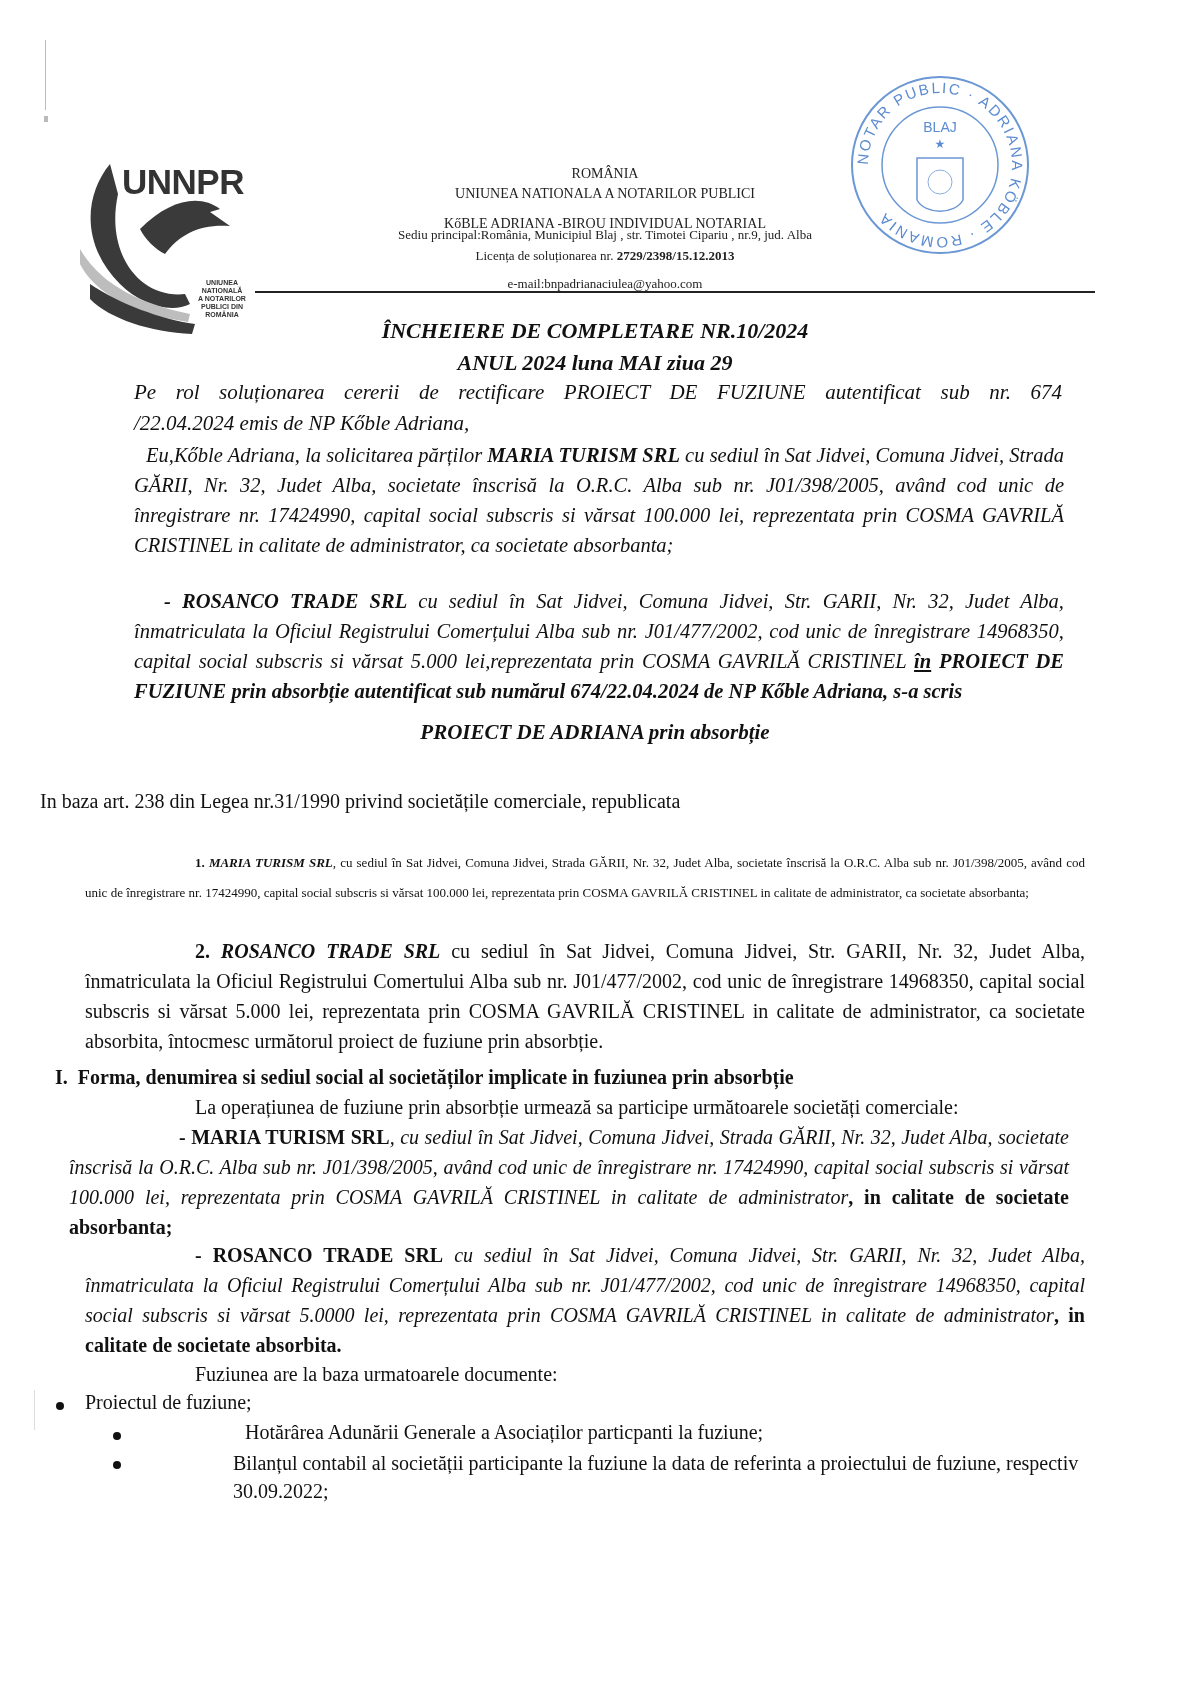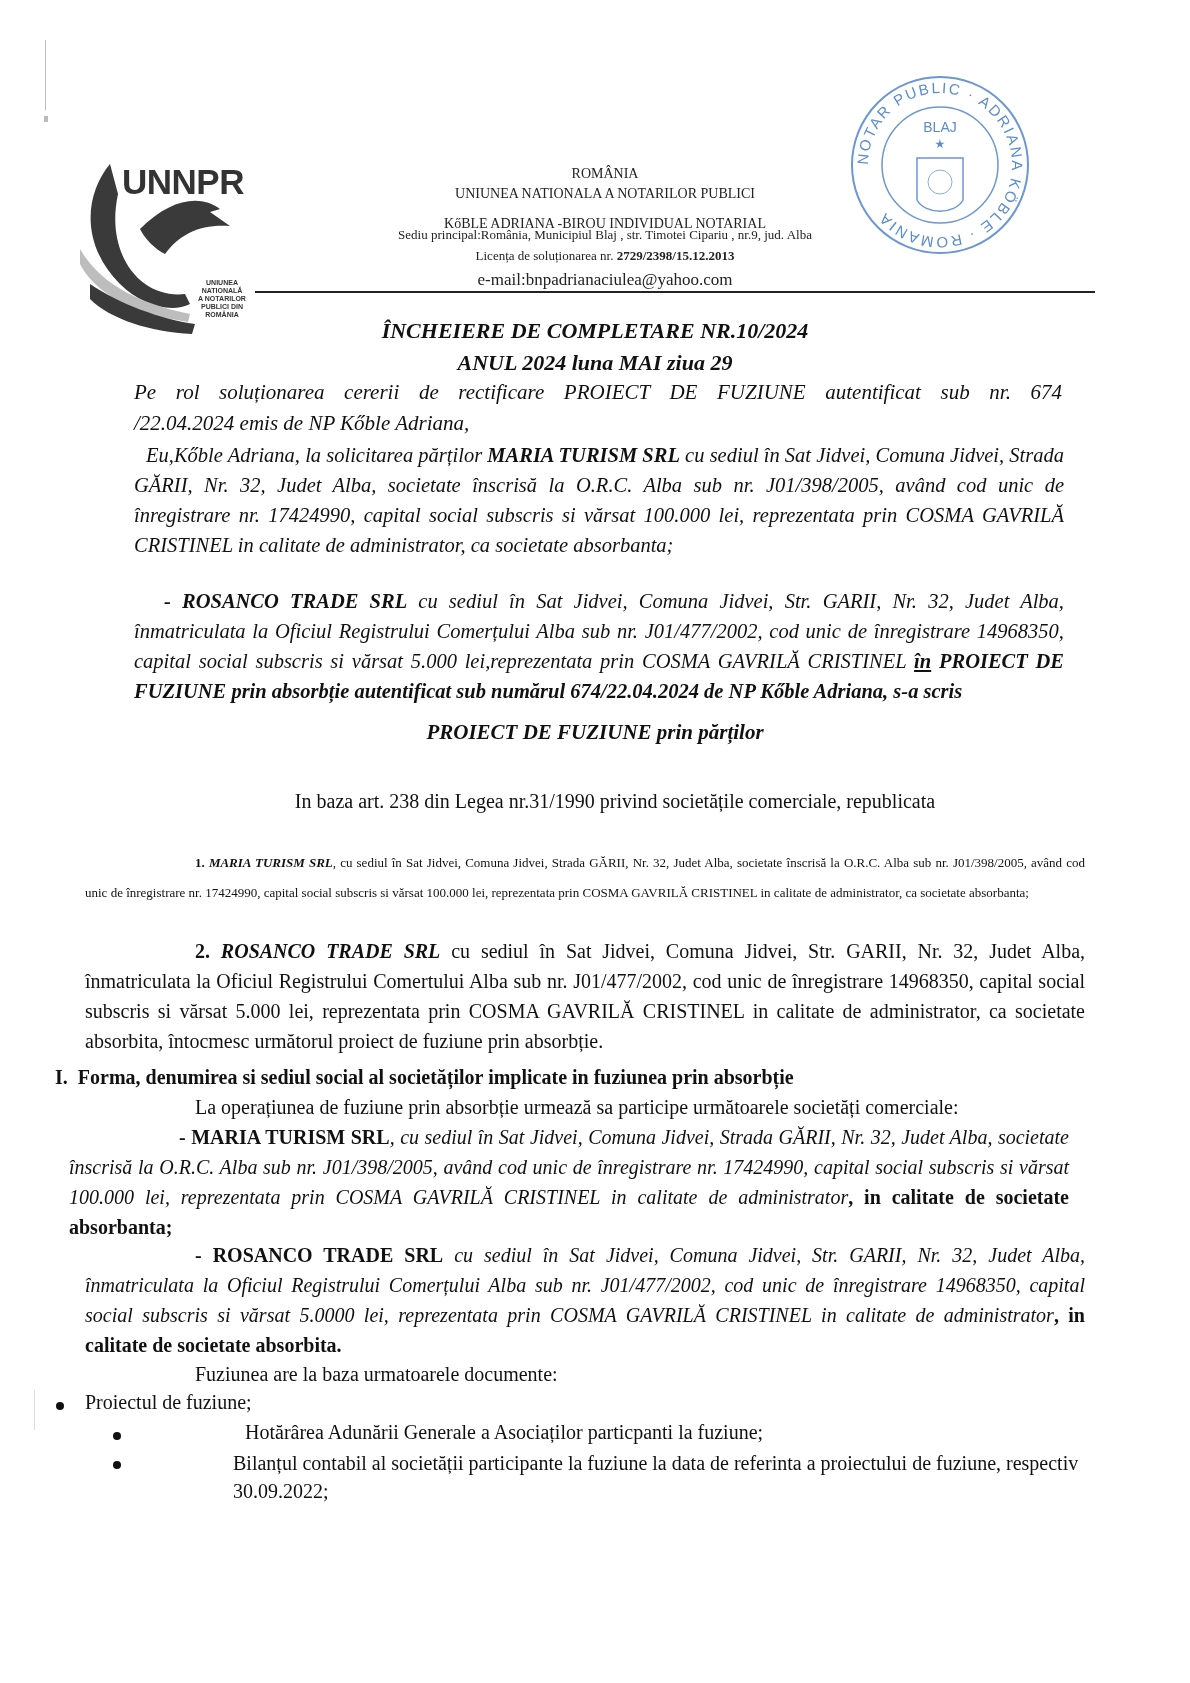--- a/index.html
+++ b/index.html
@@ -15,21 +15,21 @@
               font-weight:bold; font-size:7px; line-height:8px; color:#333; text-align:center; width:50px; }
 
   
   .lh { position:absolute; left:250px; width:710px; text-align:center;
         font-family:"Liberation Serif", serif; color:#222; }
   .lh1 { top:166px; font-size:14px; }
   .lh2 { top:186px; font-size:14px; }
   .lh3 { top:216px; font-size:14px; }
   .lh4 { top:227px; font-size:13px; }
   .lh5 { top:248px; font-size:13px; }
-  .lh6 { top:270px; font-size:17px; }
+  .lh6 { top:276px; font-size:13px; }
   .lh b { font-weight:bold; }
   .rule { position:absolute; left:255px; top:291px; width:840px; height:2px; background:#222; }
 
   
   .stamp { position:absolute; left:845px; top:70px; width:190px; height:190px; }
 
   
   .line { position:absolute; white-space:nowrap; font-size:21px; }
   .title { font-style:italic; font-weight:bold; font-size:22px; }
   .it { font-style:italic; }
@@ -93,23 +93,23 @@
 <div class="line it" style="left:134px;top:411px;font-size:21px;"><span>/22.04.2024 emis de   NP Kőble Adriana</span><span>,</span></div>
 
 <div class="par it" style="left:134px;width:930px;top:440px;text-align:justify;text-indent:12px;">
   <span>Eu,Kőble  Adriana, la solicitarea părților </span><b>MARIA TURISM SRL</b><span> cu sediul în Sat Jidvei,   Comuna Jidvei, Strada GĂRII, Nr. 32, Judet Alba, societate înscrisă la O.R.C. Alba sub nr. J01/398/2005, având cod unic de înregistrare  nr. 17424990, capital social subscris si vărsat 100.000 lei, reprezentata prin COSMA GAVRILĂ CRISTINEL in calitate de administrator, ca societate absorbanta;</span>
 </div>
 
 <div class="par it" style="left:134px;width:930px;top:586px;text-align:justify;text-indent:30px;">
   <b>- ROSANCO TRADE SRL</b><span> cu sediul în Sat Jidvei, Comuna Jidvei, Str. GARII, Nr. 32, Judet Alba, înmatriculata la Oficiul Registrului Comerțului Alba sub nr. J01/477/2002, cod unic de înregistrare 14968350, capital social subscris si vărsat 5.000 lei,reprezentata prin COSMA GAVRILĂ CRISTINEL </span><b style="text-decoration:underline;">în</b><b> PROIECT DE FUZIUNE prin absorbție  autentificat sub numărul 674/22.04.2024 de NP Kőble Adriana,   s-a  scris</b>
 </div>
 
-<div class="line it bd" style="left:0;width:1190px;text-align:center;top:720px;font-size:21px;">PROIECT DE FUZIUNE prin părților</div>
+<div class="line it bd" style="left:0;width:1190px;text-align:center;top:720px;font-size:21px;">PROIECT DE ADRIANA prin absorbție</div>
 
-<div class="line" style="left:0;width:1190px;text-align:center;top:790px;font-size:20px;padding-left:40px;box-sizing:border-box;">In baza art. 238 din Legea nr.31/1990 privind societățile comerciale, republicata</div>
+<div class="line" style="left:0;width:1190px;text-align:left;top:790px;font-size:20px;padding-left:40px;box-sizing:border-box;">In baza art. 238 din Legea nr.31/1990 privind societățile comerciale, republicata</div>
 
 <div class="par" style="left:85px;width:1000px;top:848px;text-align:justify;text-indent:110px;font-size:13px;">
   <b>1.</b> <b class="it">MARIA TURISM SRL</b><span>, cu sediul în Sat Jidvei, Comuna Jidvei, Strada GĂRII, Nr. 32, Judet Alba, societate înscrisă la O.R.C. Alba sub nr. J01/398/2005, având cod unic de înregistrare  nr. 17424990, capital social subscris si vărsat 100.000 lei, reprezentata prin COSMA GAVRILĂ CRISTINEL in calitate de administrator, ca societate absorbanta;</span>
 </div>
 
 <div class="par" style="left:85px;width:1000px;top:936px;text-align:justify;text-indent:110px;font-size:20px;">
   <b>2.</b> <b class="it">ROSANCO TRADE SRL</b><span> cu sediul în Sat Jidvei, Comuna Jidvei, Str. GARII, Nr. 32, Judet Alba, înmatriculata la Oficiul Registrului Comertului Alba sub nr. J01/477/2002, cod unic de înregistrare 14968350, capital social subscris si vărsat 5.000 lei,  reprezentata prin COSMA GAVRILĂ CRISTINEL in calitate de administrator, ca societate absorbita, întocmesc următorul proiect de fuziune prin absorbție.</span>
 </div>
 
 <div class="line bd" style="left:55px;top:1066px;font-size:20px;"><span>I.</span>&nbsp;&nbsp;<span>Forma, denumirea si sediul social al societăților implicate in fuziunea prin absorbție</span></div>

